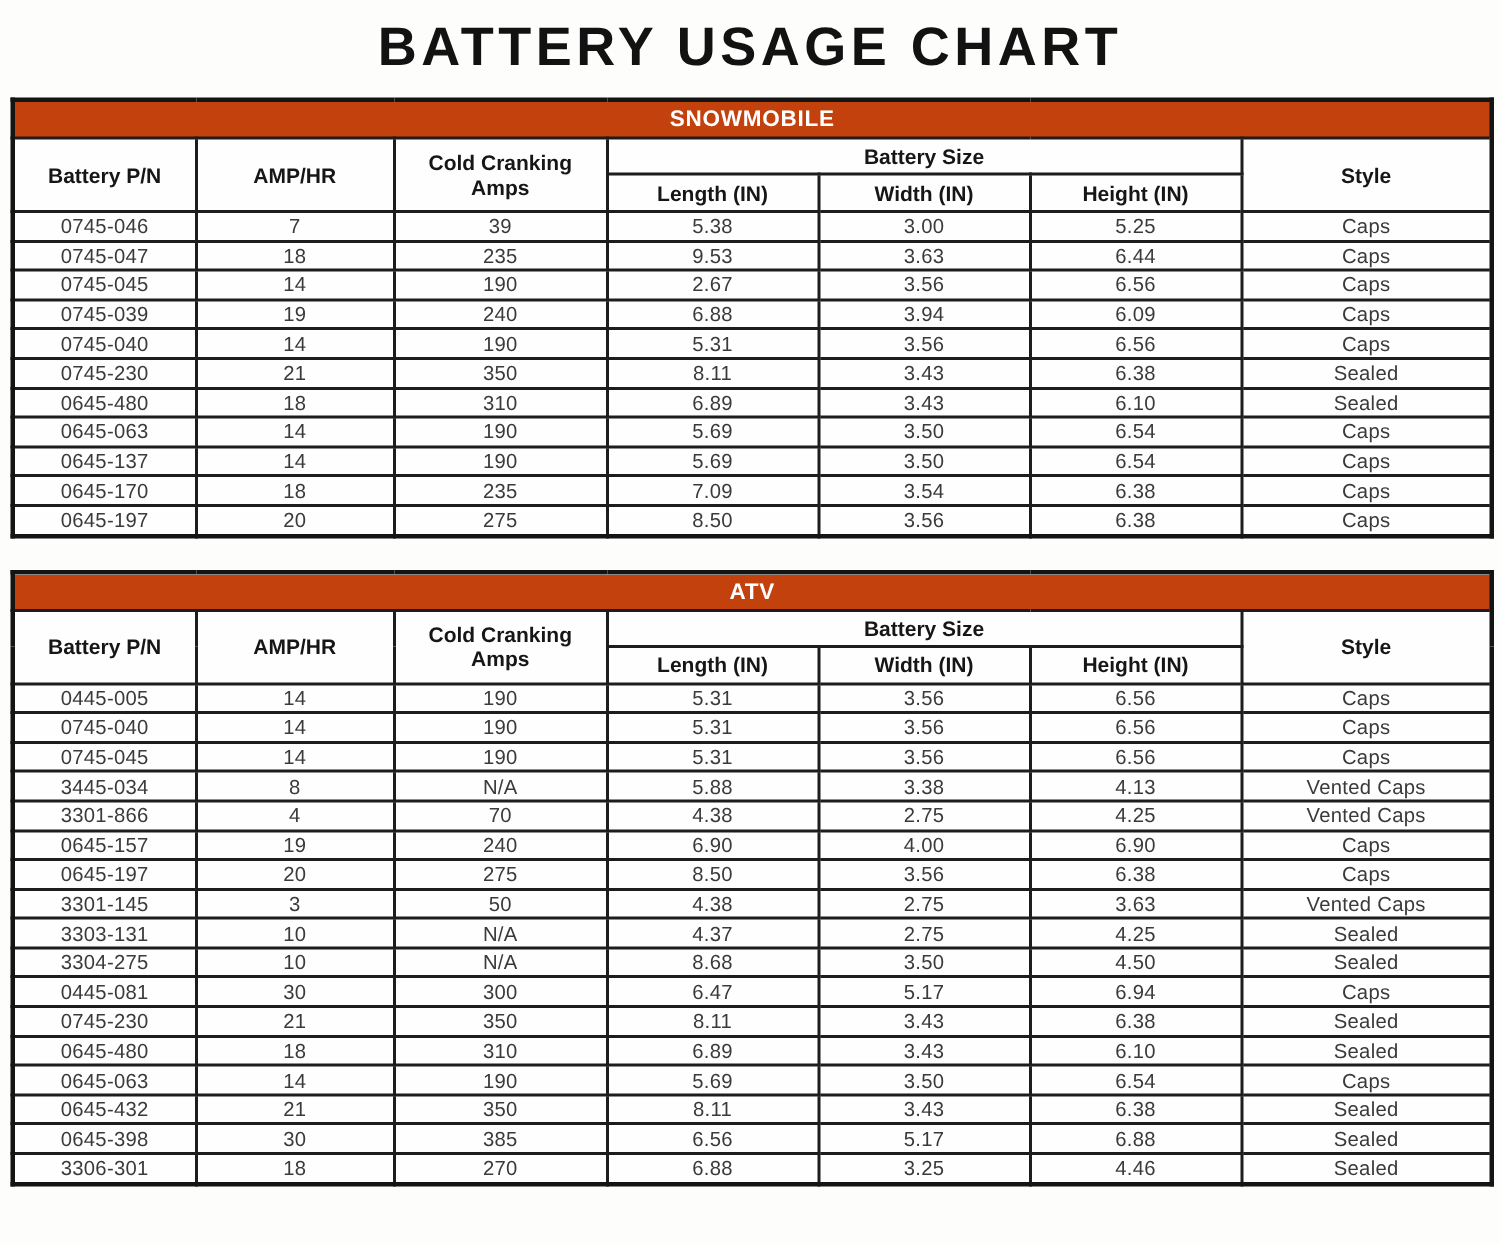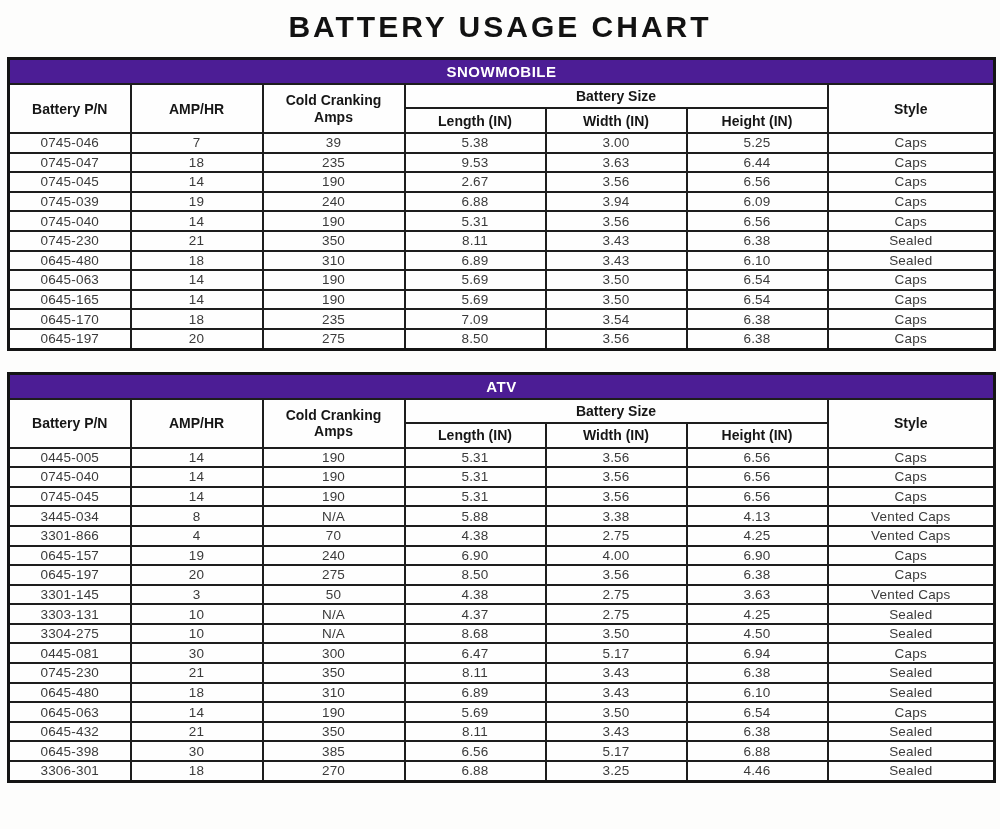--- a/index.html
+++ b/index.html
@@ -9,21 +9,21 @@
   }
   body {
     width: 1000px;
     height: 829px;
     overflow: hidden;
     font-family: "Liberation Sans", sans-serif;
   }
   .page-title {
     margin: 10px 0 0 0;
     text-align: center;
-    font-size: 30px;
+    font-size: 36px;
     font-weight: bold;
     letter-spacing: 3px;
     color: #121212;
   }
   .tables-wrap {
     margin: 13px 7px 0 7px;
   }
   table.battery-table {
     width: 986px;
     border-collapse: collapse;
@@ -37,21 +37,21 @@
     text-align: center;
     vertical-align: middle;
     padding: 0 2px;
     overflow: hidden;
     white-space: nowrap;
   }
   table.battery-table {
     border: 3px solid #141414;
   }
   tr.band-row th {
-    background: #4c1d95;
+    background: #c2410c;
     color: #ffffff;
     font-size: 15px;
     font-weight: bold;
     letter-spacing: 0.5px;
     height: 21px;
     padding: 1px 0;
   }
   thead th {
     font-size: 14px;
     font-weight: bold;
@@ -177,21 +177,21 @@
         <tr>
           <td>0645-063</td>
           <td>14</td>
           <td>190</td>
           <td>5.69</td>
           <td>3.50</td>
           <td>6.54</td>
           <td>Caps</td>
         </tr>
         <tr>
-          <td>0645-165</td>
+          <td>0645-137</td>
           <td>14</td>
           <td>190</td>
           <td>5.69</td>
           <td>3.50</td>
           <td>6.54</td>
           <td>Caps</td>
         </tr>
         <tr>
           <td>0645-170</td>
           <td>18</td>

